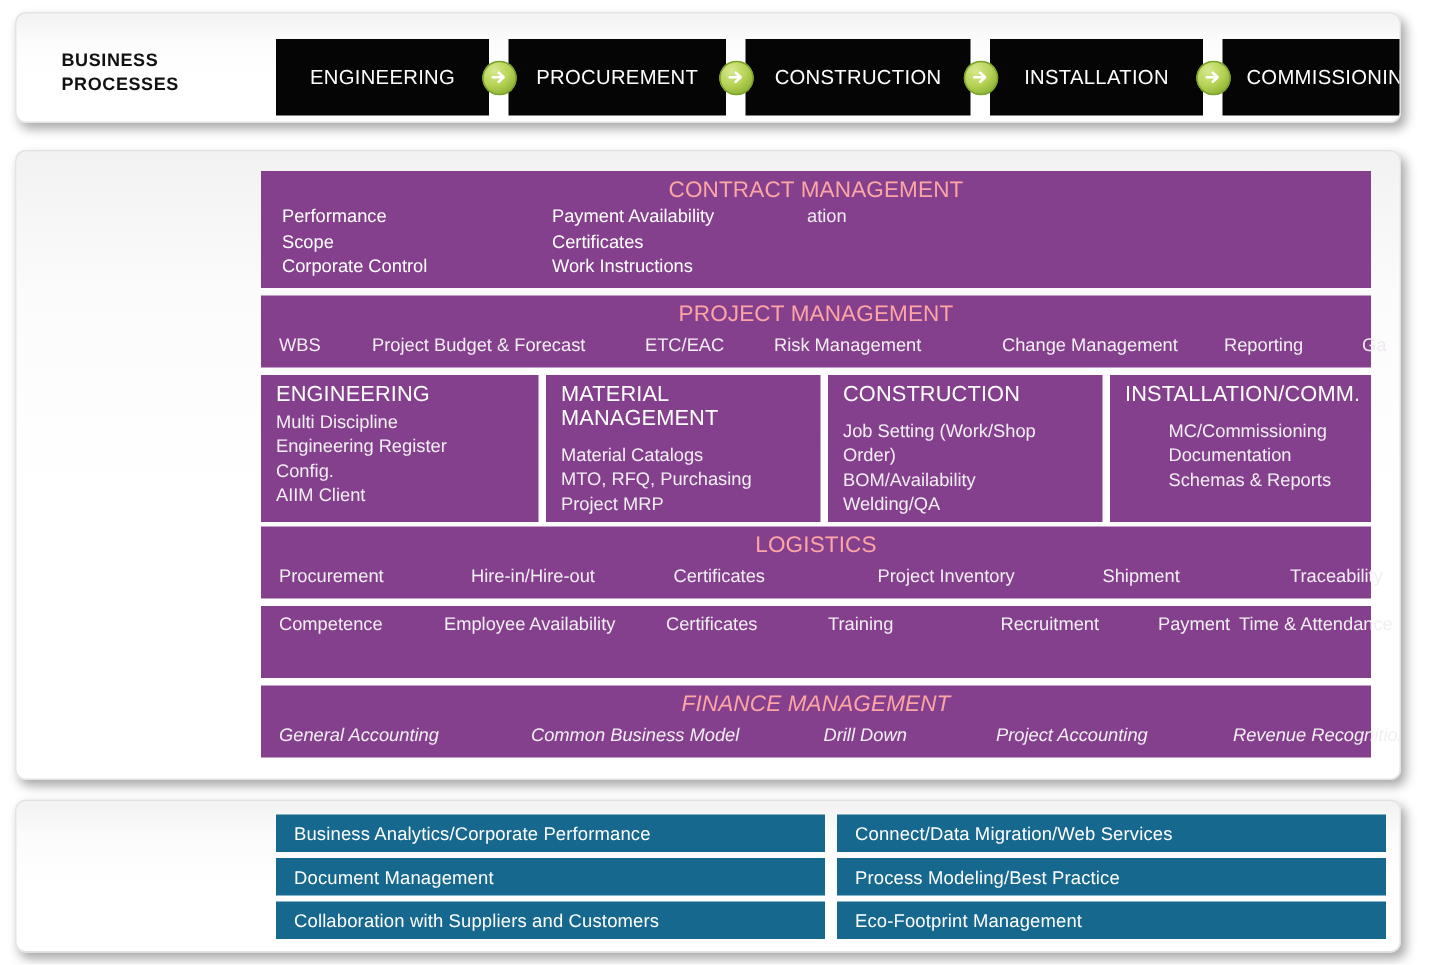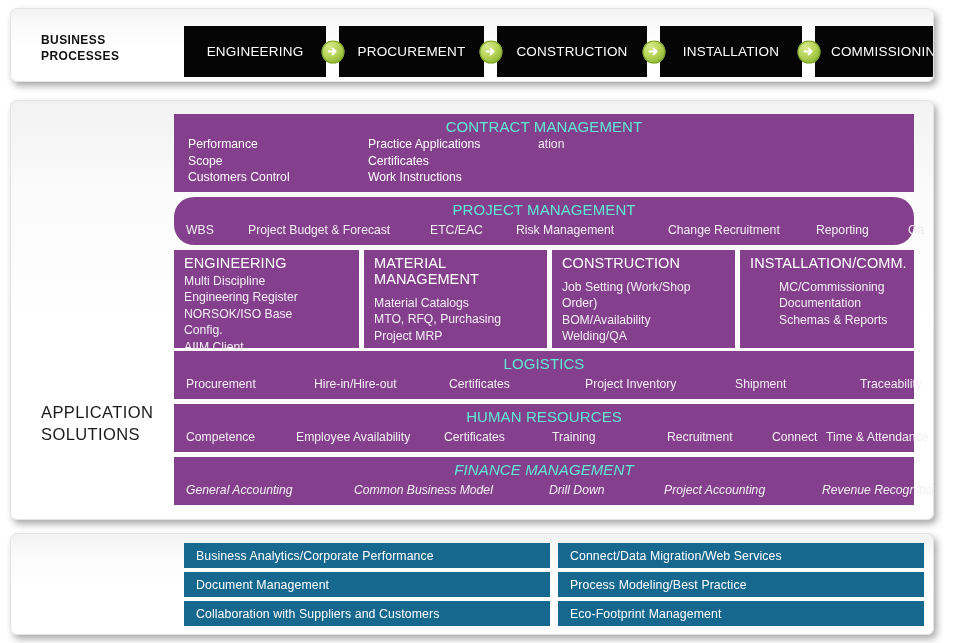--- a/index.html
+++ b/index.html
@@ -81,21 +81,21 @@
   .pblock {
     position: absolute;
     background: #85408d;
     color: #ffffff;
   }
   .pblock .ptitle {
     text-align: center;
     font-size: 15px;
     font-family: "Liberation Sans", sans-serif;
     letter-spacing: 0.1px;
-    color: #5eead4;
+    color: #fca5a5;
     padding-top: 4px;
   }
   .prow-items {
     display: flex;
     font-size: 12.2px;
     color: #f2eef3;
     padding: 0 12px;
     box-sizing: border-box;
     white-space: nowrap;
     width: 1040px;   
@@ -185,63 +185,60 @@
           </svg>
       </span>
     </div>
     <div class="bp-box" style="width:147px">
         <span>COMMISSIONING</span>
       </div>
   </div>
 </div>
 
 <div class="panel" id="as-panel">
-  <div class="band-label" id="as-label">APPLICATION
-SOLUTIONS</div>
 
   <div class="pblock" style="left:163px; top:13px; width:740px; height:78px;">
     <div class="ptitle">CONTRACT MANAGEMENT</div>
     <div style="display:flex; padding:1px 0 0 14px; width:1060px;">
       <div style="width:180px; font-size:12.2px; line-height:1.37;">
         <div>Performance</div>
         <div>Scope</div>
-        <div>Customers  Control</div>
+        <div>Corporate  Control</div>
       </div>
       <div style="width:170px; font-size:12.2px; line-height:1.37;">
-        <div>Practice Applications</div>
+        <div>Payment Availability</div>
         <div>Certificates</div>
         <div>Work Instructions</div>
       </div>
       <div style="width:160px; font-size:12.2px; line-height:1.37; color:#efe9f0;">
         <div></div>
         <div></div>
         <div>ation</div>
       </div>
     </div>
   </div>
 
-  <div class="pblock" style="left:163px; top:96px; width:740px; height:48px;border-radius:20px;">
+  <div class="pblock" style="left:163px; top:96px; width:740px; height:48px;">
     <div class="ptitle">PROJECT MANAGEMENT</div>
     <div class="prow-items" style="padding-top:5px;">
       <span style="width:62px">WBS</span>
       <span style="width:182px">Project Budget &amp; Forecast</span>
       <span style="width:86px">ETC/EAC</span>
       <span style="width:152px">Risk Management</span>
-      <span style="width:148px">Change  Recruitment</span>
+      <span style="width:148px">Change  Management</span>
       <span style="width:92px">Reporting</span>
       <span style="width:80px; color:#efe9f0;">Ga</span>
     </div>
   </div>
 
   <div class="pblock" style="left:163px; top:149px; width:185px; height:98px;">
     <div class="pcol-title">ENGINEERING</div>
     <div class="pcol-list">
       <div>Multi Discipline</div>
       <div>Engineering  Register</div>
-      <div>NORSOK/ISO  Base</div>
       <div>Config.</div>
       <div>AIIM Client</div>
     </div>
   </div>
 
   <div class="pblock" style="left:353px; top:149px; width:183px; height:98px;">
     <div class="pcol-title">MATERIAL  MANAGEMENT</div>
     <div class="pcol-list" style="padding-top:6px;">
       <div>Material Catalogs</div>
       <div>MTO, RFQ, Purchasing</div>
@@ -274,28 +271,27 @@
       <span style="width:128px">Procurement</span>
       <span style="width:135px">Hire-in/Hire-out</span>
       <span style="width:136px">Certificates</span>
       <span style="width:150px">Project Inventory</span>
       <span style="width:125px">Shipment</span>
       <span style="width:110px">Traceability</span>
     </div>
   </div>
 
   <div class="pblock" style="left:163px; top:303px; width:740px; height:48px;">
-    <div class="ptitle">HUMAN RESOURCES</div>
     <div class="prow-items" style="padding-top:5px;">
       <span style="width:110px">Competence</span>
       <span style="width:148px">Employee Availability</span>
       <span style="width:108px">Certificates</span>
       <span style="width:115px">Training</span>
       <span style="width:105px">Recruitment</span>
-      <span style="width:54px">Connect</span>
+      <span style="width:54px">Payment</span>
       <span style="width:130px">Time &amp;  Attendance</span>
     </div>
   </div>
 
   <div class="pblock" style="left:163px; top:356px; width:740px; height:48px;font-style:italic;">
     <div class="ptitle">FINANCE MANAGEMENT</div>
     <div class="prow-items" style="padding-top:5px;">
       <span style="width:168px">General  Accounting</span>
       <span style="width:195px">Common Business Model</span>
       <span style="width:115px">Drill Down</span>

